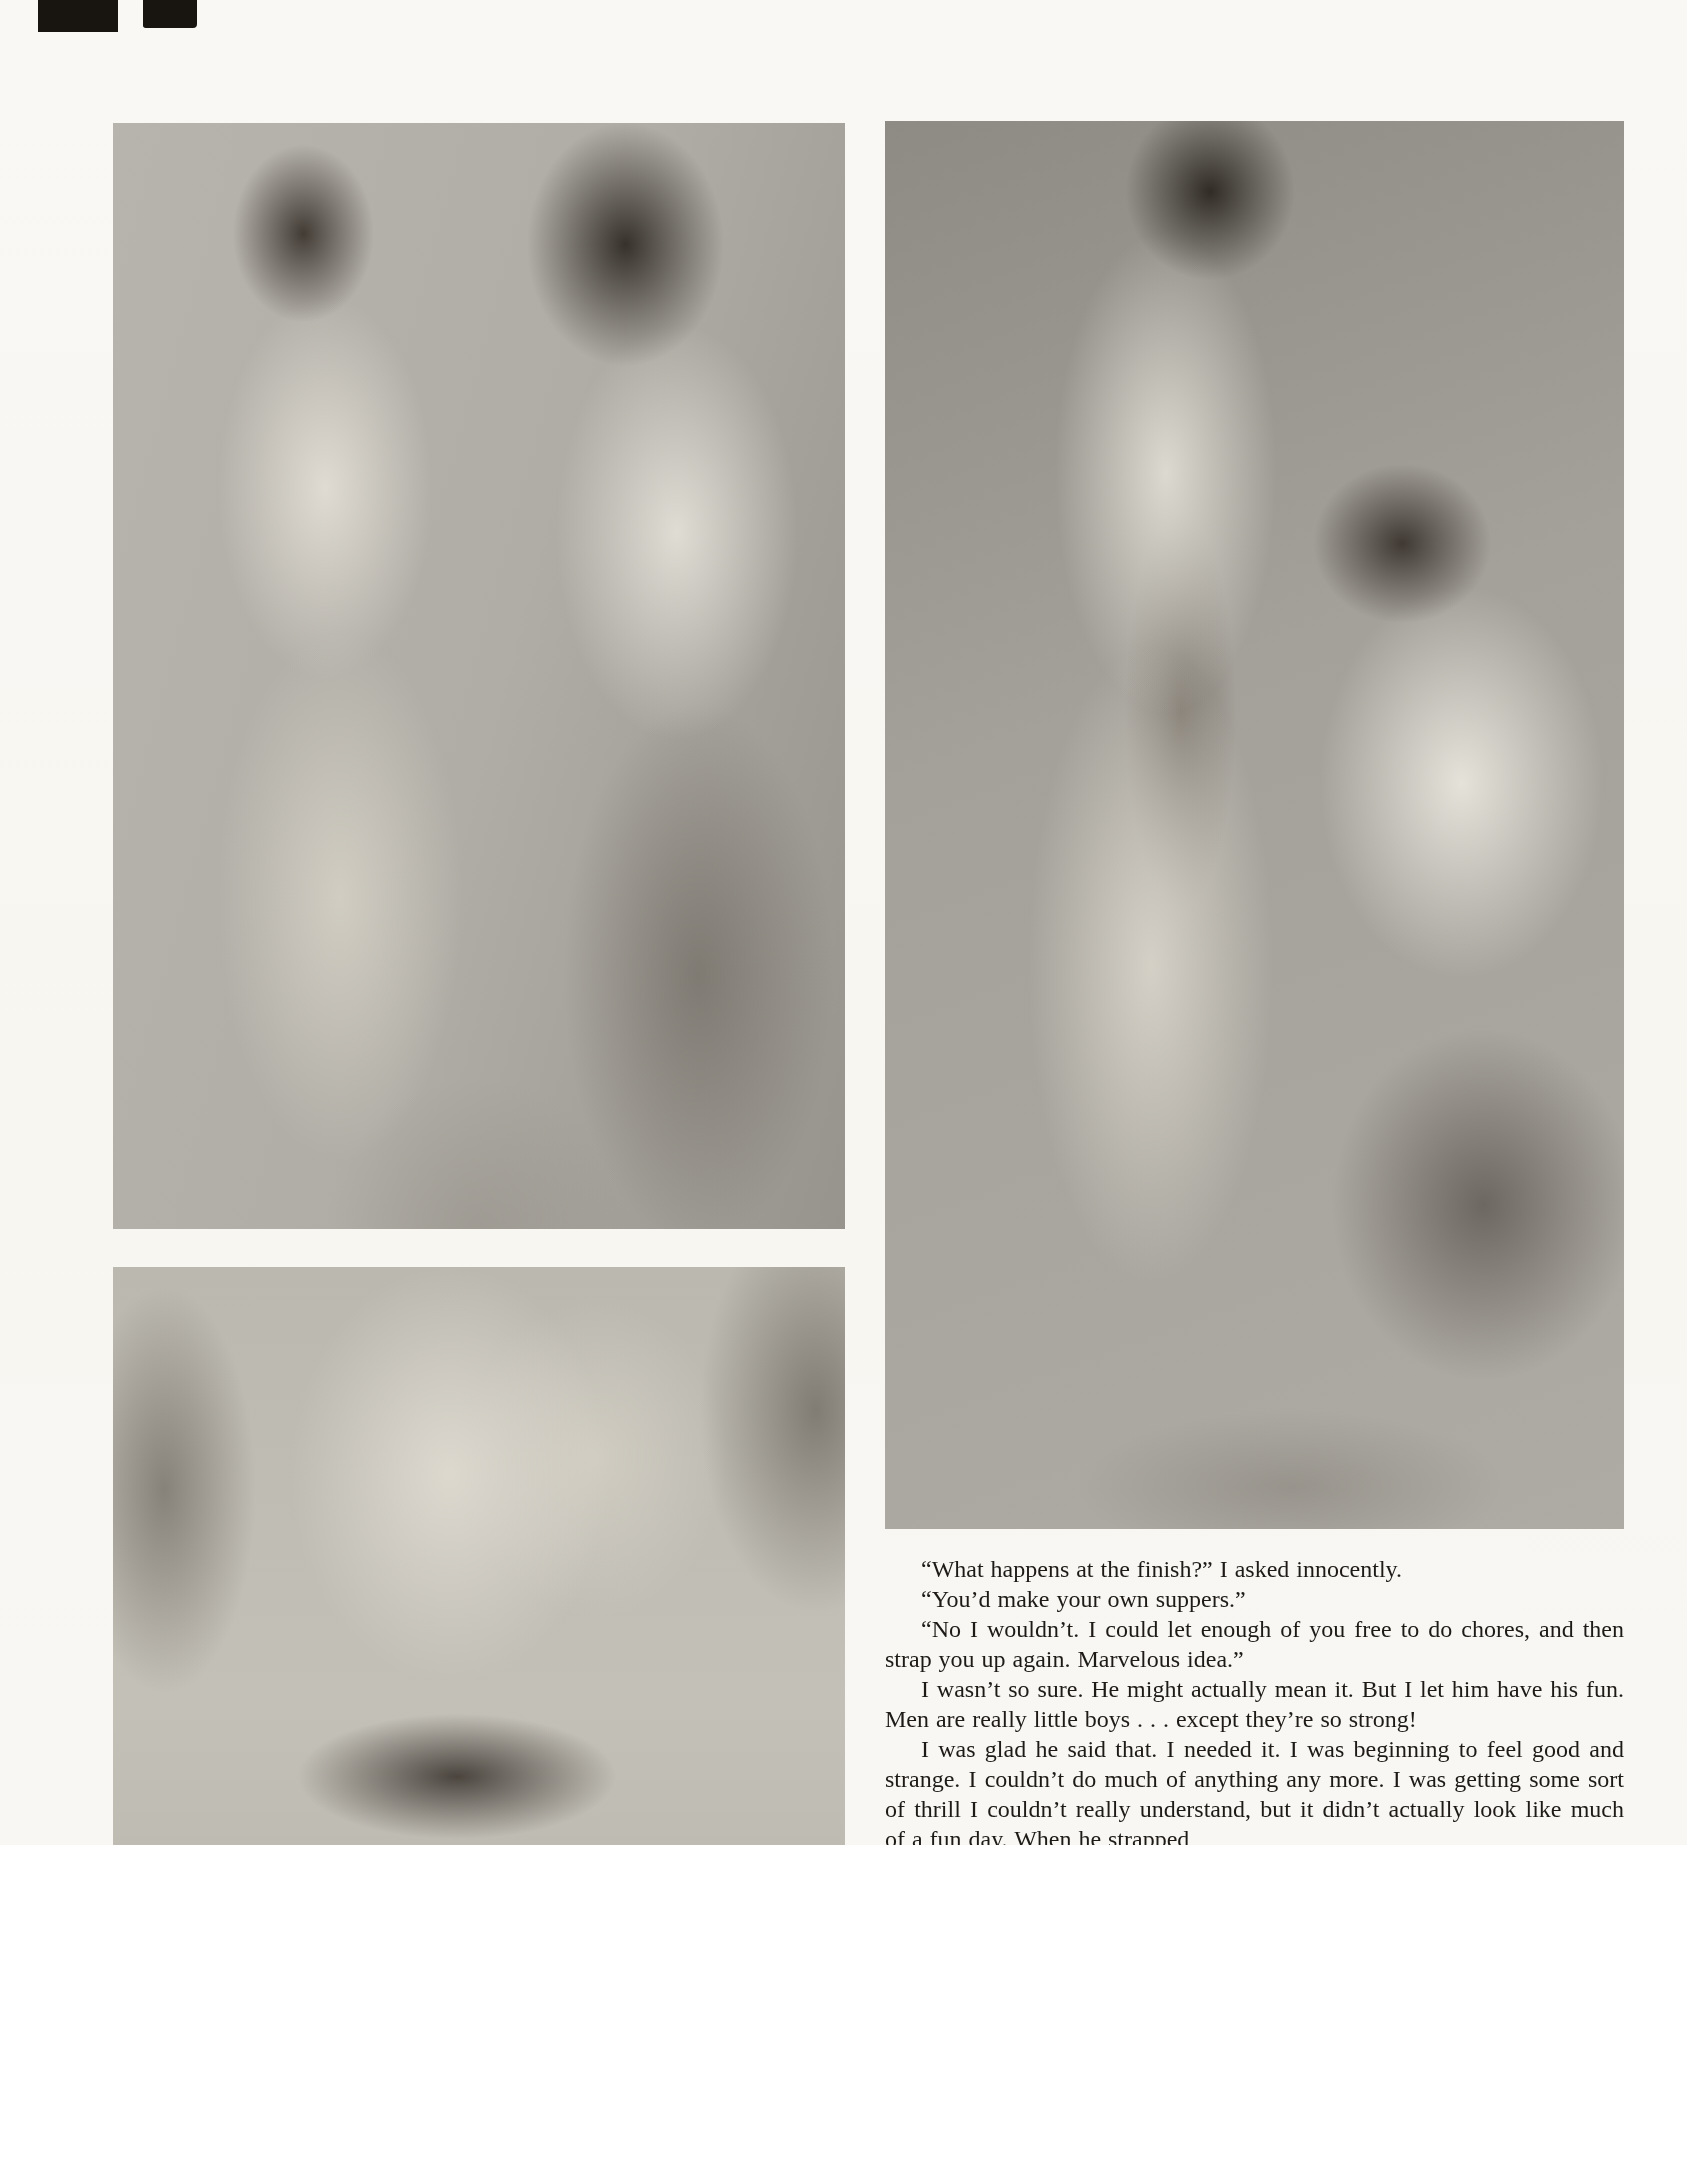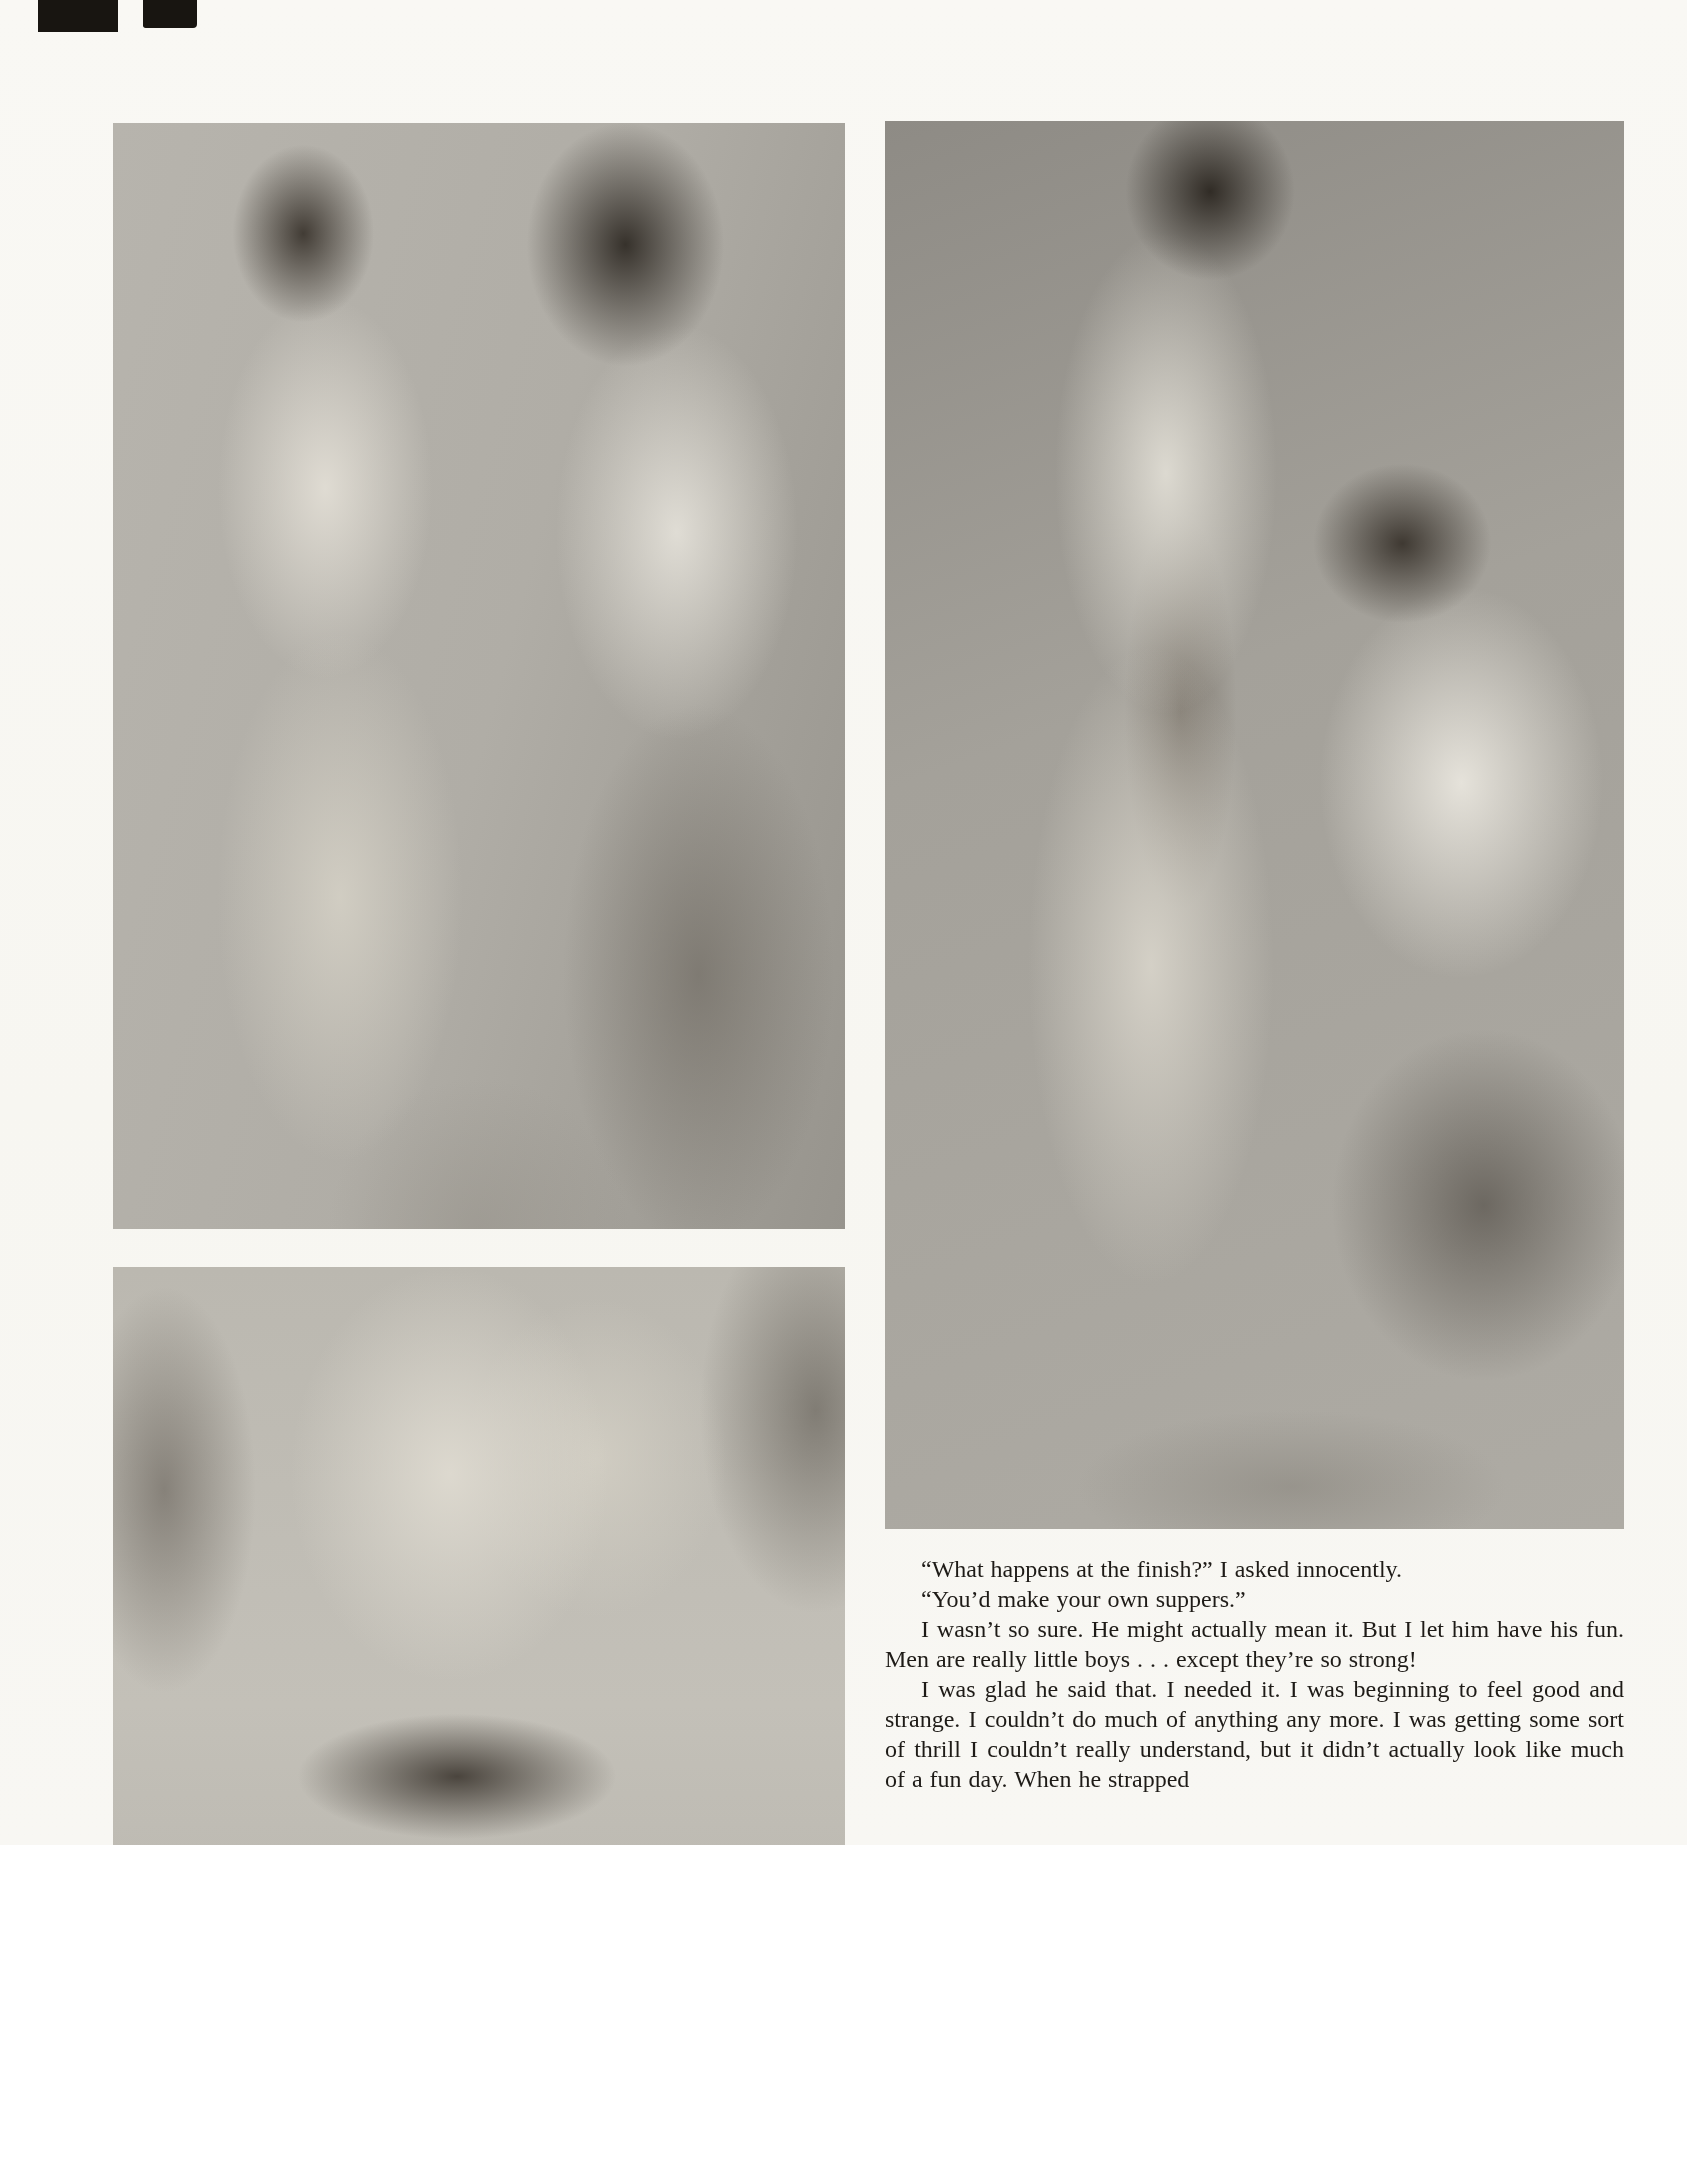--- a/index.html
+++ b/index.html
@@ -104,20 +104,21 @@
 
   <div class="photo photo-bottom-left">
     <div class="photo-notch"></div>
   </div>
 
   <div class="photo photo-right"></div>
 
   <div class="story">
     <p>“What happens at the finish?”  I asked innocently.</p>
     <p>“You’d make your own suppers.”</p>
+    <p>“No I wouldn’t.  I could let enough of you free to do chores, and then strap you up again.  Marvelous idea.”</p>
     <p>I wasn’t so sure.  He might actually mean it.  But I let him have his fun.  Men are really little boys . . . except they’re so strong!</p>
     <p>I was glad he said that.  I needed it.  I was beginning to feel good and strange.  I couldn’t do much of anything any more.  I was getting some sort of thrill I couldn’t really understand, but it didn’t actually look like much of a fun day.  When he strapped</p>
   </div>
 
   <div class="footer">
     <span class="page-num">58</span>
     <span class="book-title">BOUND TO PLEASE</span>
   </div>
 
 </div>

